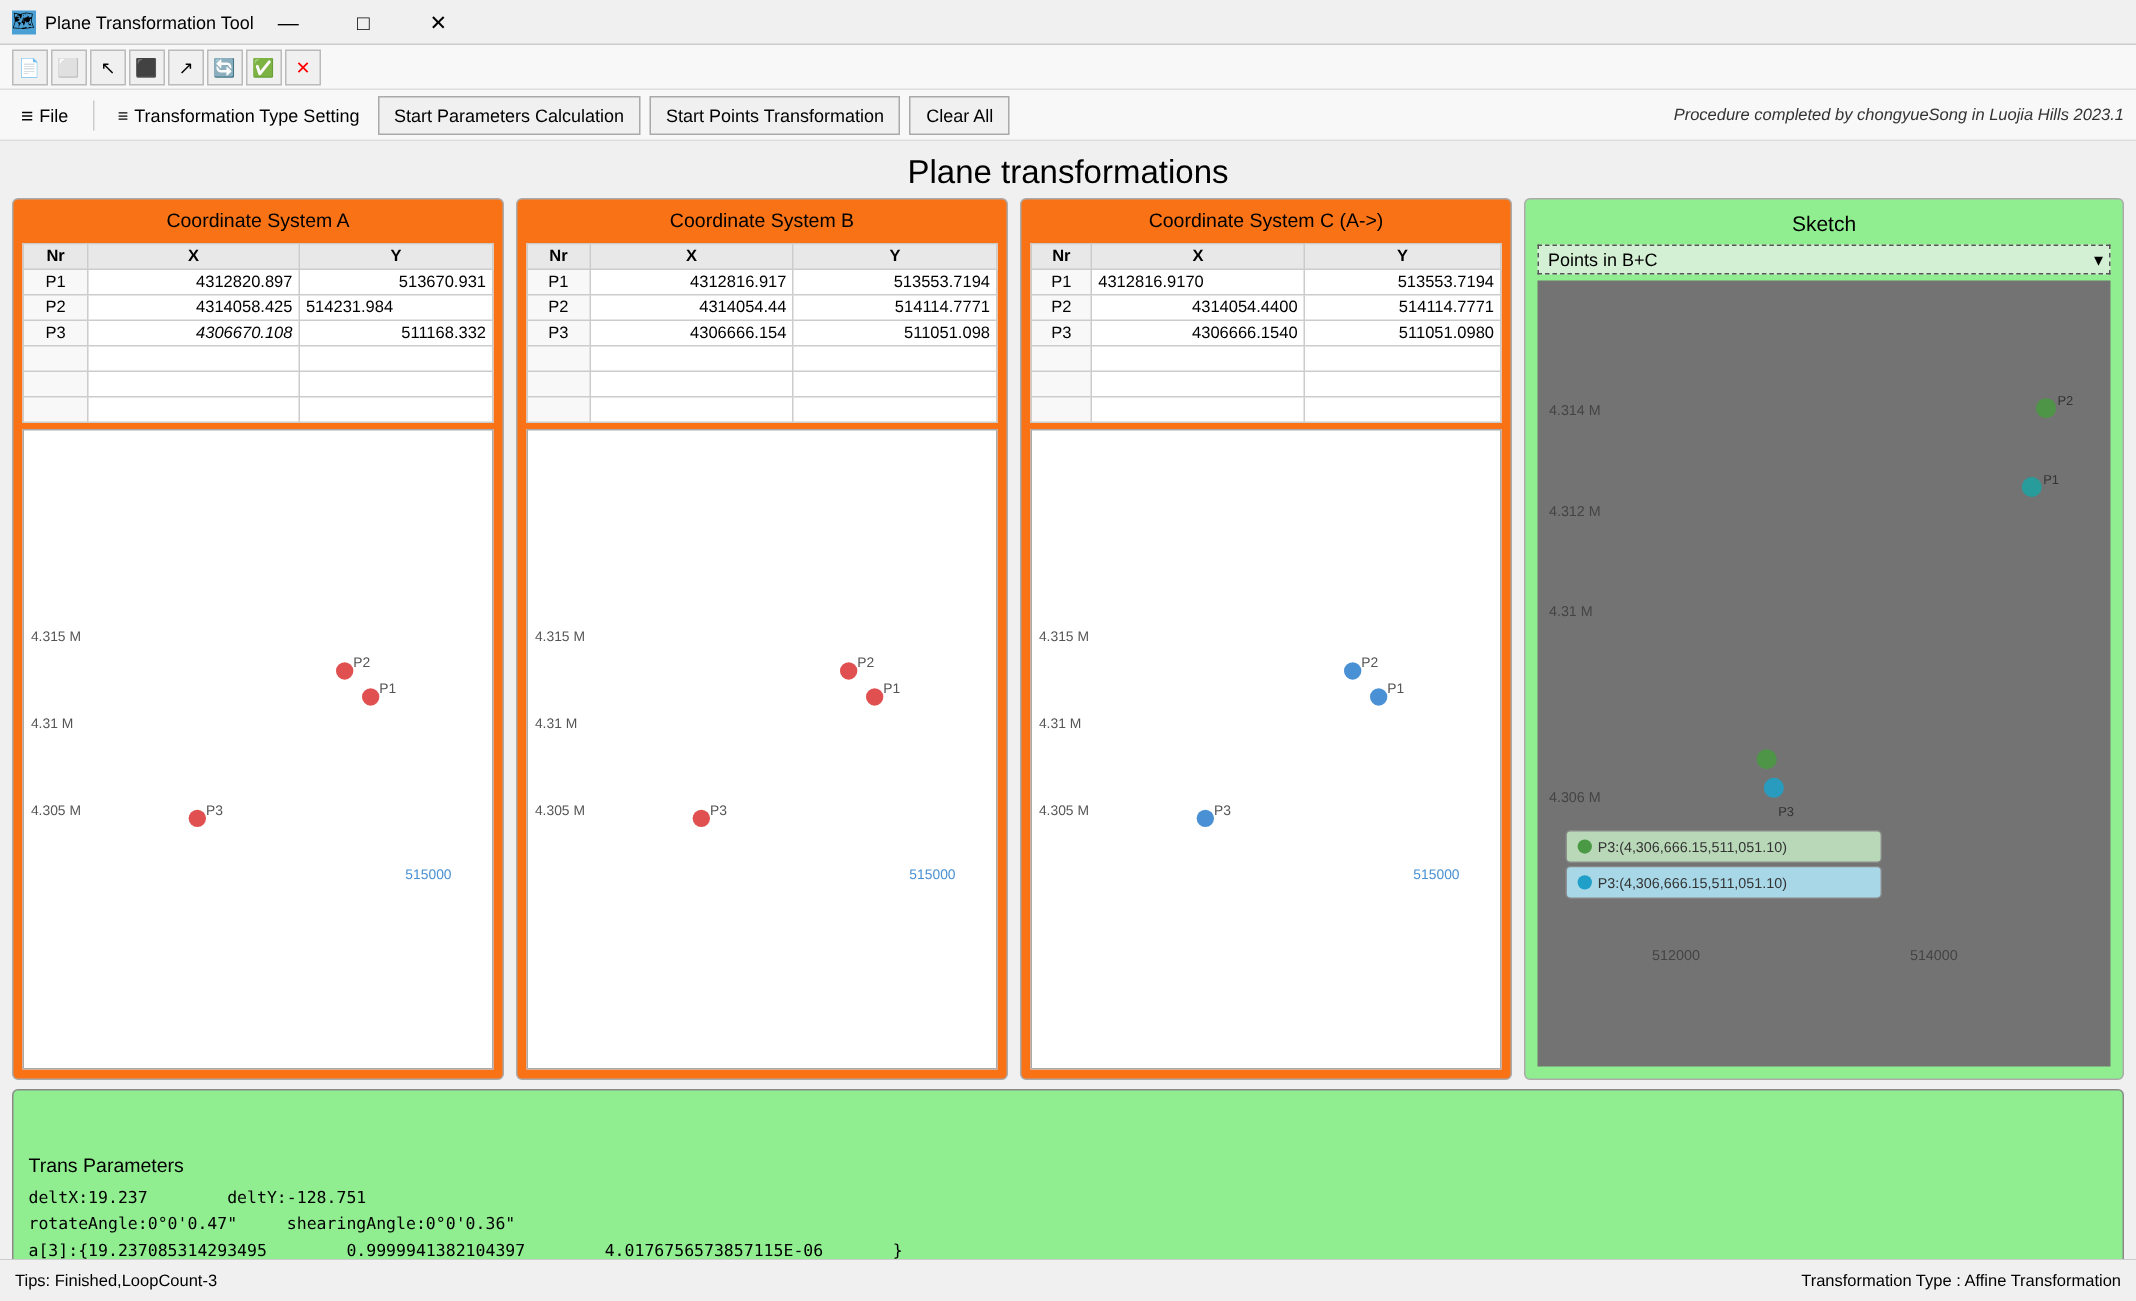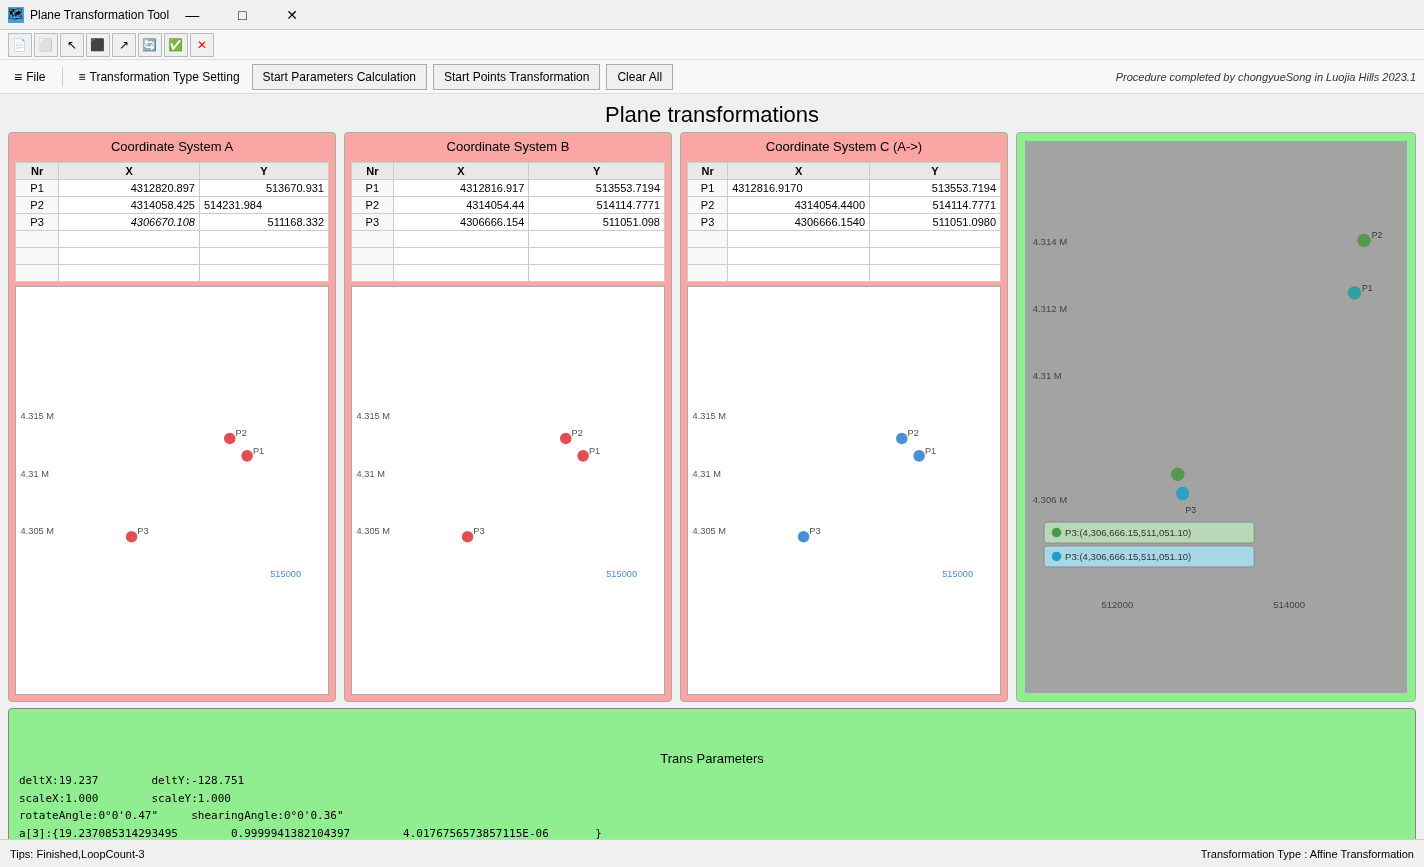--- a/index.html
+++ b/index.html
@@ -53,21 +53,21 @@
     .icon-btn {
       width: 24px; height: 24px;
       border: 1px solid #bbb;
       background: #f0f0f0;
       cursor: pointer;
       display: flex; align-items: center; justify-content: center;
       font-size: 12px;
     }
 
     .coord-panel {
-      background: #fca5a5;
+      background: #f97316;
       border: 1px solid #aaa;
       border-radius: 4px;
       display: flex;
       flex-direction: column;
       flex: 1;
       padding: 6px;
       gap: 4px;
     }
 
     .sketch-panel {
@@ -119,21 +119,20 @@
     }
 
     
     .trans-params {
       background: #90ee90;
       border: 1px solid #888;
       border-radius: 4px;
       padding: 6px 10px;
     }
     .trans-title {
-      text-align: center;
       font-size: 13px;
       margin-bottom: 6px;
       margin-top: 36px;
     }
     .trans-content {
       font-size: 11px;
       font-family: monospace;
       line-height: 1.6;
     }
 
@@ -161,21 +160,21 @@
       cursor: pointer;
       display: inline-block;
       position: relative;
       margin-bottom: 4px;
     }
     .sketch-dropdown::after { content: '▾'; position: absolute; right: 4px; }
 
     .sketch-canvas {
       flex: 1;
       position: relative;
-      background: #a3a3a3;
+      background: #737373;
     }
 
     
     .content-area {
       display: flex;
       flex-direction: column;
       height: calc(867px - 64px);
     }
 
     .middle-row {
@@ -410,20 +409,22 @@
           <circle cx="200" cy="50" r="5" fill="#4a90d4"></circle>
           <text x="205" y="48" font-size="8" fill="#555">P1</text>
           <circle cx="100" cy="120" r="5" fill="#4a90d4"></circle>
           <text x="105" y="118" font-size="8" fill="#555">P3</text>
           <text x="220" y="155" font-size="8" fill="#4a90d4">515000</text>
         </svg>
       </div>
     </div>
 
     <div class="sketch-panel">
+      <div style="text-align:center; font-size:14px; margin-bottom:6px;">Sketch</div>
+      <div class="sketch-dropdown">Points in B+C</div>
       <div class="sketch-canvas">
         <svg width="100%" height="100%" viewBox="0 0 400 460">
 
           <text x="8" y="50" font-size="10" fill="#444">4.314 M</text>
           <text x="8" y="120" font-size="10" fill="#444">4.312 M</text>
           <text x="8" y="190" font-size="10" fill="#444">4.31 M</text>
           <text x="8" y="320" font-size="10" fill="#444">4.306 M</text>
 
           <circle cx="355" cy="45" r="7" fill="#4a9944" opacity="0.9"></circle>
           <text x="363" y="43" font-size="9" fill="#333">P2</text>
@@ -449,21 +450,20 @@
         </svg>
       </div>
     </div>
   </div>
 
   <div class="bottom-row">
     <div class="trans-params">
       <div class="trans-title">Trans Parameters</div>
       <div class="trans-content">
         <div>deltX:19.237&nbsp;&nbsp;&nbsp;&nbsp;&nbsp;&nbsp;&nbsp;&nbsp;deltY:-128.751</div>
-        <div>scaleX:1.000&nbsp;&nbsp;&nbsp;&nbsp;&nbsp;&nbsp;&nbsp;&nbsp;scaleY:1.000</div>
         <div>rotateAngle:0°0'0.47"&nbsp;&nbsp;&nbsp;&nbsp;&nbsp;shearingAngle:0°0'0.36"</div>
         <div>a[3]:{19.237085314293495&nbsp;&nbsp;&nbsp;&nbsp;&nbsp;&nbsp;&nbsp;&nbsp;0.9999941382104397&nbsp;&nbsp;&nbsp;&nbsp;&nbsp;&nbsp;&nbsp;&nbsp;4.0176756573857115E-06&nbsp;&nbsp;&nbsp;&nbsp;&nbsp;&nbsp;&nbsp;}</div>
         <div>b[3]:{-128.75133461492476&nbsp;&nbsp;&nbsp;&nbsp;&nbsp;&nbsp;&nbsp;&nbsp;2.275818794394375E-06 1.0000033572773086&nbsp;&nbsp;&nbsp;&nbsp;&nbsp;&nbsp;&nbsp;}</div>
       </div>
     </div>
   </div>
 </div>
 
 <div class="status-bar">
   <span>Tips:  Finished,LoopCount-3</span>

